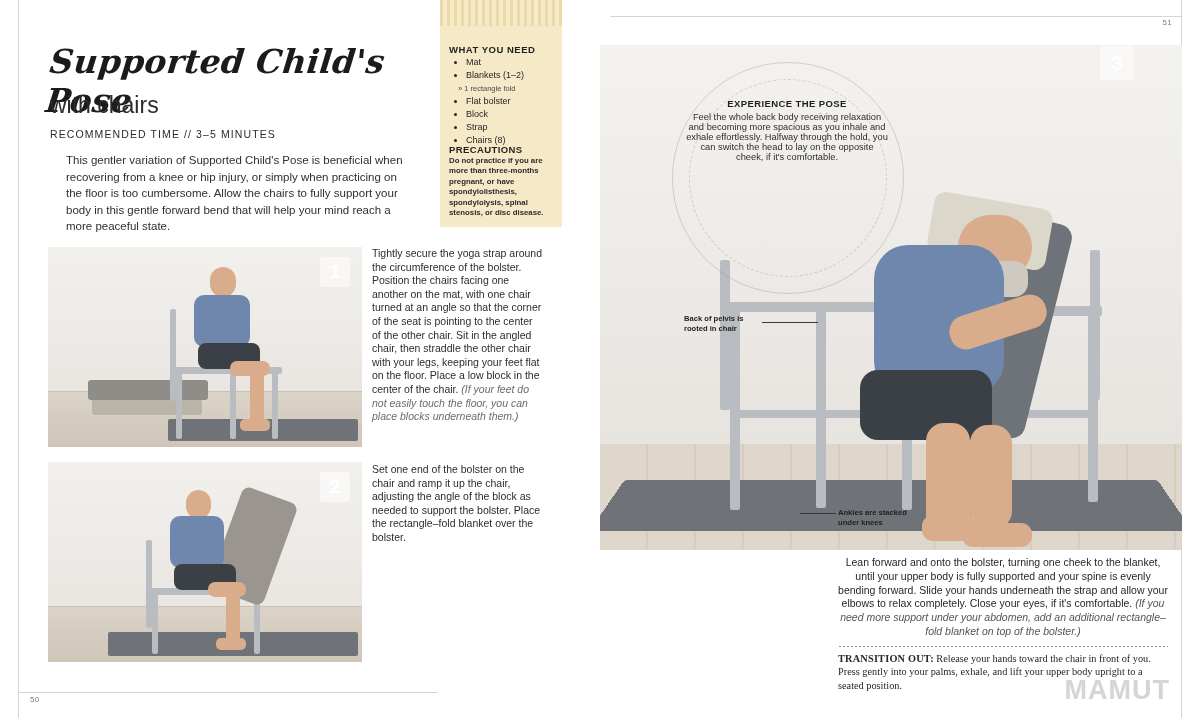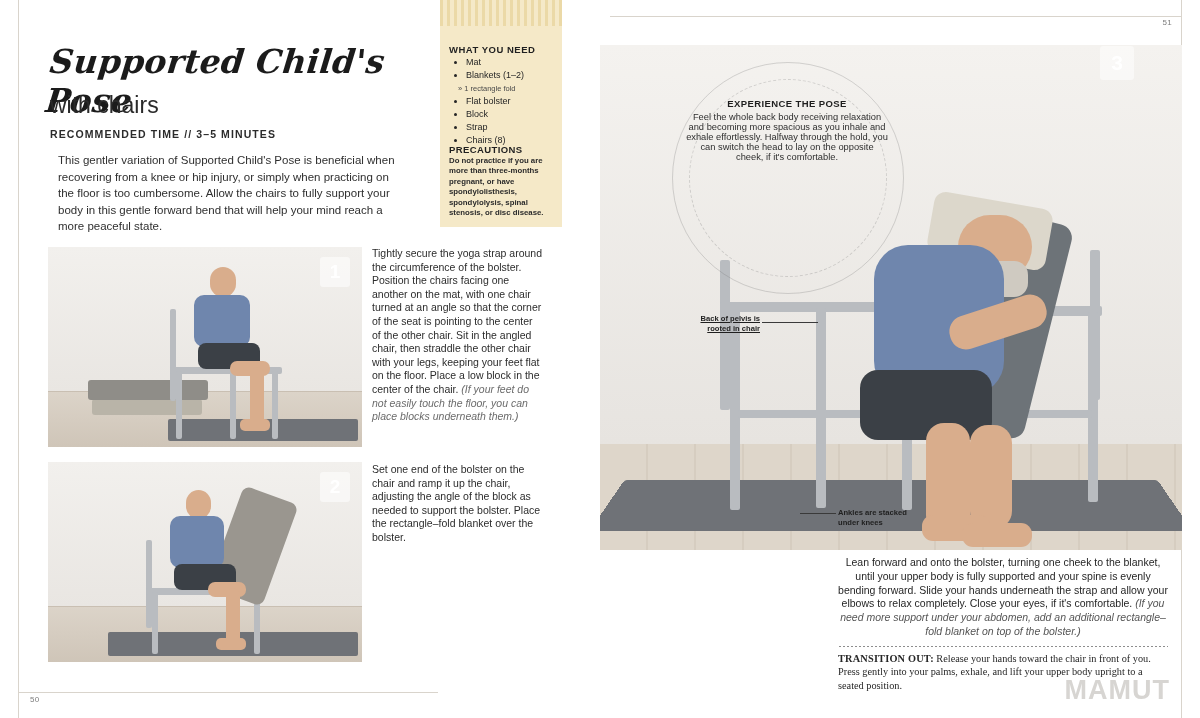--- a/index.html
+++ b/index.html
@@ -27,24 +27,24 @@
     font-family:"DejaVu Serif", serif;
     font-style:italic;font-weight:700;font-size:33px;letter-spacing:.2px;
     color:#1b1b1b;transform:skewX(-6deg);
   }
   .title-sub{
     position:absolute;left:50px;top:92px;
     font-size:23px;font-weight:400;color:#2a2a2a;
   }
   .rec-time{
     position:absolute;left:50px;top:128px;
-    font-size:10.5px;font-weight:700;letter-spacing:1.1px;color:#2b2b2b;
+    font-size:10.5px;font-weight:400;letter-spacing:1.1px;color:#2b2b2b;
   }
   .intro{
-    position:absolute;left:58px;top:152px;width:350px;
+    position:absolute;left:66px;top:152px;width:350px;
     font-size:11.5px;line-height:16.5px;color:#2f2f2f;
   }
 
   
   .wyn{
     position:absolute;left:440px;top:0;width:122px;height:227px;
     background:#f5e9c8;border-top:none;
   }
   .wyn .deco{
     position:absolute;left:0;top:0;width:122px;height:26px;
@@ -124,21 +124,21 @@
     content:"";position:absolute;left:16px;top:16px;right:16px;bottom:16px;border-radius:50%;
     border:1px dashed rgba(120,120,120,.28);
   }
   .exp-box{position:absolute;left:686px;top:98px;width:202px;text-align:center;}
   .exp-box h5{margin:0 0 3px 0;font-size:9.5px;font-weight:700;letter-spacing:.4px;color:#1e1e1e;}
   .exp-box p{margin:0;font-size:9.3px;line-height:10px;color:#2e2e2e;}
 
   .stepnum.big{left:1100px;top:46px;width:34px;height:34px;font-size:21px;background:rgba(255,255,255,.5);}
 
   .callout{position:absolute;font-size:7.6px;line-height:9.6px;color:#1f1f1f;font-weight:700;}
-  .co1{left:684px;top:314px;width:76px;text-align:right;text-decoration:underline;}
+  .co1{left:684px;top:314px;width:76px;}
   .co2{left:838px;top:508px;width:84px;text-align:left;}
   .co-line{position:absolute;background:#3a3a3a;height:1px;}
 
   .rtext{
     position:absolute;left:838px;top:556px;width:330px;
     font-size:10.5px;line-height:13.8px;color:#262626;text-align:center;
   }
   .rtext em{font-style:italic;color:#555;}
   .dots{
     position:absolute;left:838px;top:645px;width:330px;height:3px;

